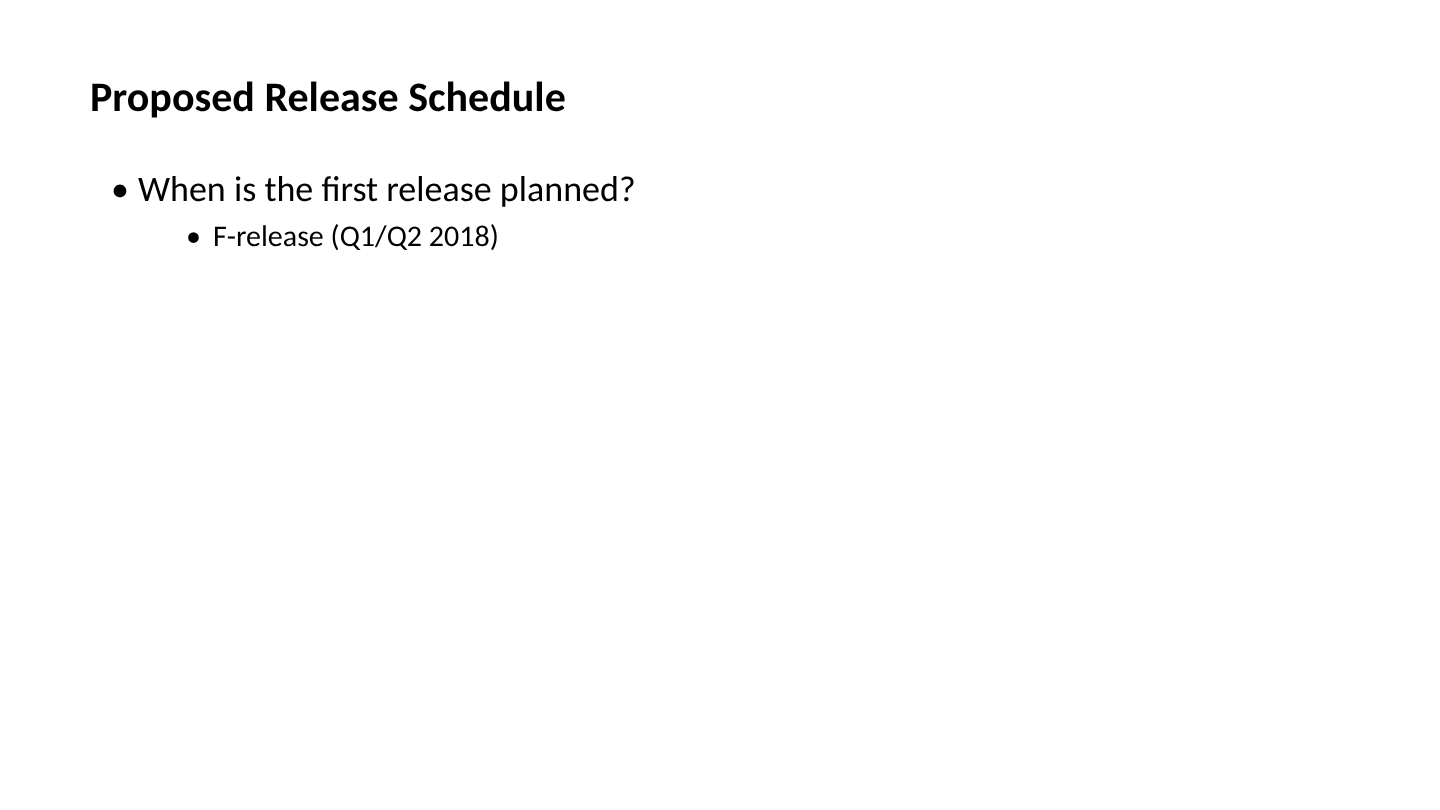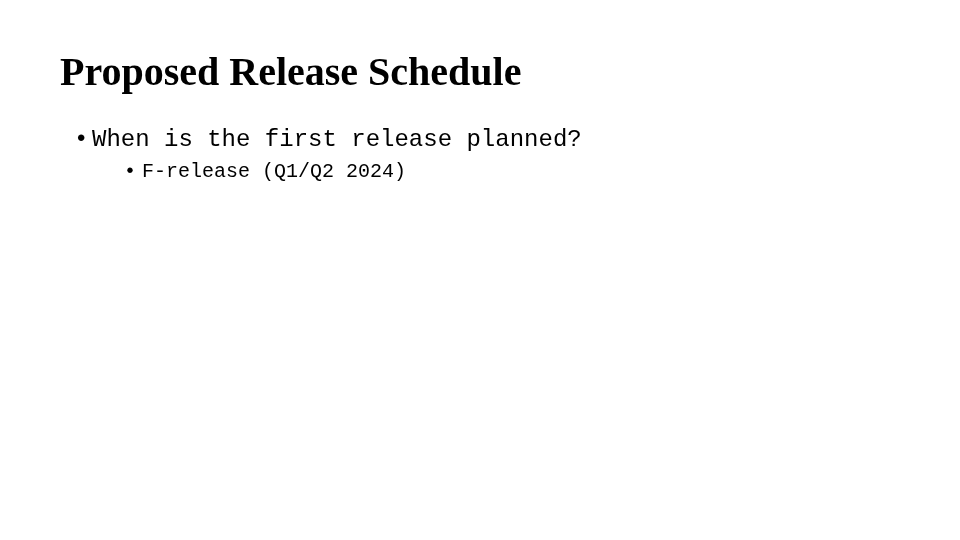--- a/index.html
+++ b/index.html
@@ -11,31 +11,29 @@
     font-family: "Calibri", "Segoe UI", Arial, sans-serif;
     color: #000000;
   }
   .slide {
     box-sizing: border-box;
     width: 960px;
     height: 540px;
     padding: 50px 60px 0 60px;
   }
   .title {
-    font-size: 40px;
+    font-size: 28px;
     font-weight: 700;
     margin: 0 0 30px 0;
     line-height: 1.1;
-    font-family: Liberation Serif, serif;
   }
   ul.level1 {
     list-style: none;
     padding: 0;
     margin: 10px 0 0 14px;
-    font-family: Liberation Mono, monospace;
   }
   ul.level1 > li {
     font-size: 24px;
     line-height: 1.35;
     margin: 0 0 4px 0;
     position: relative;
     padding-left: 18px;
   }
   ul.level1 > li::before {
     content: "•";
@@ -65,18 +63,18 @@
 <body>
 
 <div class="slide">
   <h1 class="title">Proposed Release Schedule</h1>
 
   <ul class="level1">
     <li>
       <span>When is the first release planned?</span>
       <ul class="level2">
         <li>
-          <span>F-release (Q1/Q2 2024)</span>
+          <span>F-release (Q1/Q2 2018)</span>
         </li>
       </ul>
     </li>
   </ul>
 </div>
 
 </body></html>

